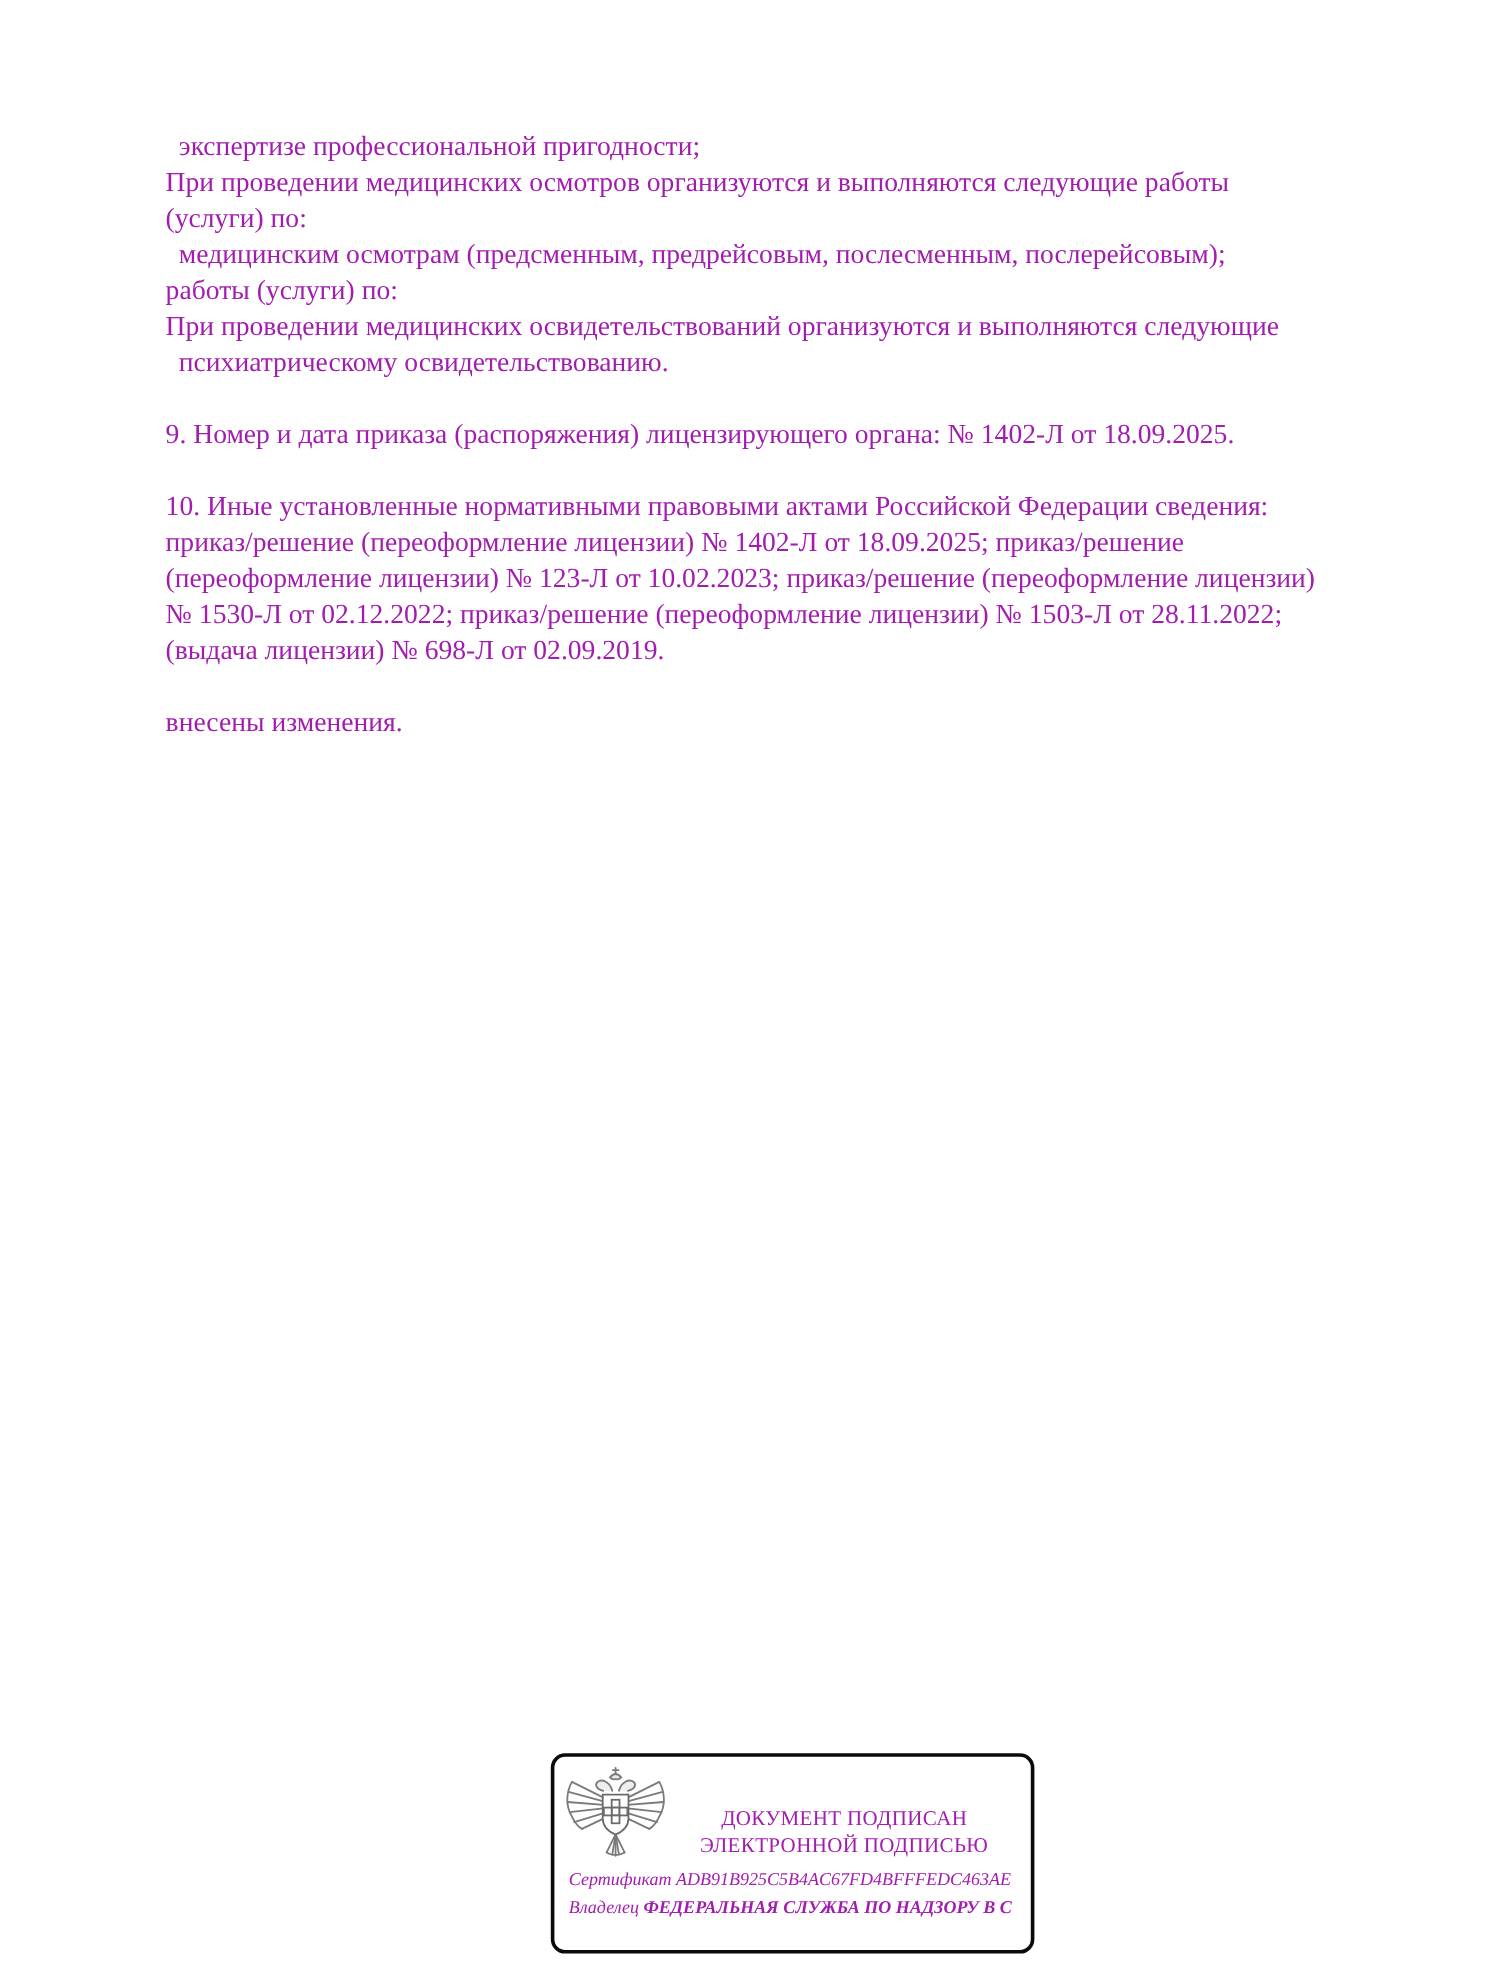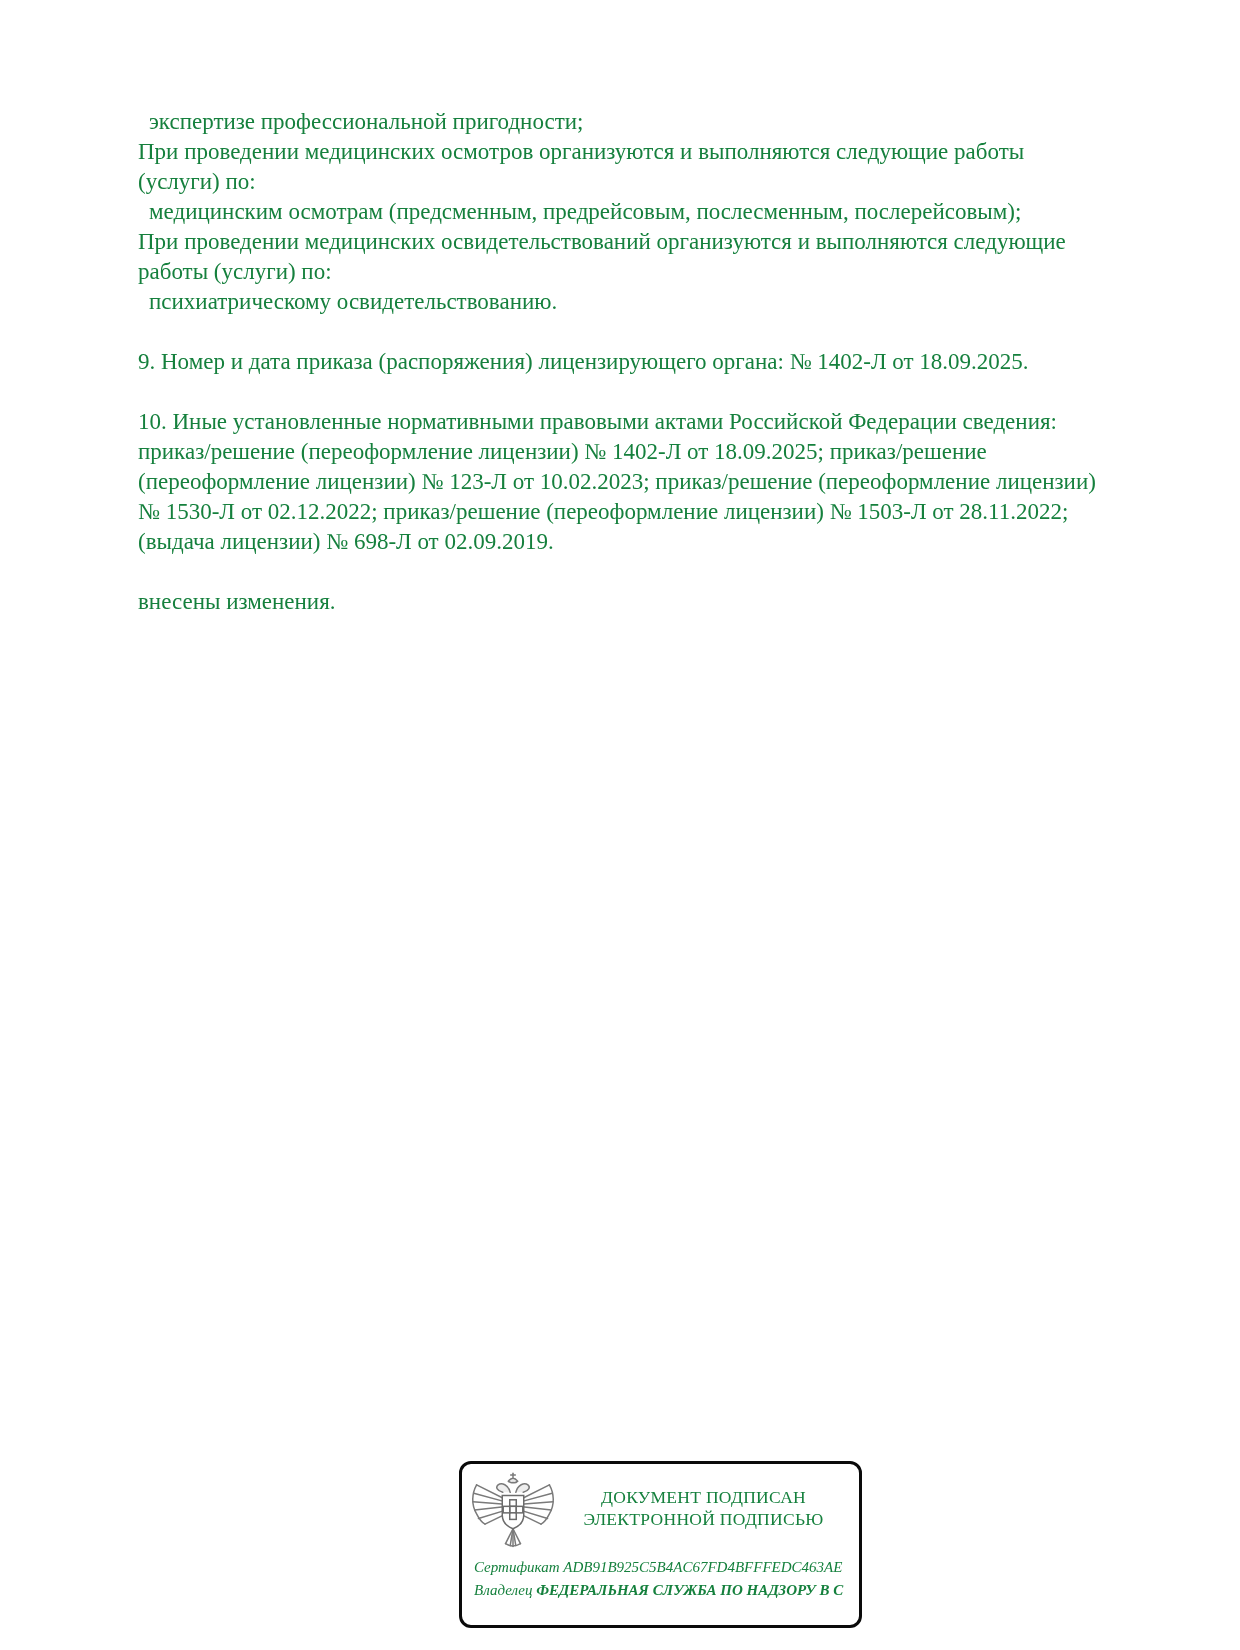--- a/index.html
+++ b/index.html
@@ -1,21 +1,21 @@
 <!DOCTYPE html>
 <html lang="ru"><head>
 <meta charset="utf-8">
 <style>
   html, body { margin: 0; padding: 0; background: #ffffff; }
   .page {
     position: relative;
     width: 1240px;
     height: 1650px;
     background: #ffffff;
-    color: #15803d;
+    color: #a21caf;
     font-family: "Liberation Serif", "DejaVu Serif", serif;
     overflow: hidden;
   }
   .doc-text {
     position: absolute;
     left: 138px;
     top: 107px;
     width: 1040px;
     font-size: 23px;
     line-height: 30px;
@@ -39,21 +39,21 @@
   }
   .emblem {
     position: absolute;
     left: 9px;
     top: 8px;
   }
   .stamp-title {
     position: absolute;
     left: 92px;
     right: 6px;
-    top: 22px;
+    top: 40px;
     text-align: center;
     font-size: 17.5px;
     line-height: 22px;
     letter-spacing: 0.3px;
   }
   .stamp-details {
     position: absolute;
     left: 12px;
     top: 92px;
     right: 0;
@@ -69,22 +69,22 @@
 
 <div class="page">
 
   <div class="doc-text">
 
     <div class="para">
       <div class="line indent">экспертизе профессиональной пригодности;</div>
       <div class="line">При проведении медицинских осмотров организуются и выполняются следующие работы</div>
       <div class="line">(услуги) по:</div>
       <div class="line indent">медицинским осмотрам (предсменным, предрейсовым, послесменным, послерейсовым);</div>
+      <div class="line">работы (услуги) по:</div>
       <div class="line">При проведении медицинских освидетельствований организуются и выполняются следующие</div>
-      <div class="line">работы (услуги) по:</div>
       <div class="line indent">психиатрическому освидетельствованию.</div>
     </div>
 
     <div class="para">
       <div class="line">9. Номер и дата приказа (распоряжения) лицензирующего органа: № 1402-Л от 18.09.2025.</div>
     </div>
 
     <div class="para">
       <div class="line">10. Иные установленные нормативными правовыми актами Российской Федерации сведения:</div>
       <div class="line">приказ/решение (переоформление лицензии) № 1402-Л от 18.09.2025; приказ/решение</div>

